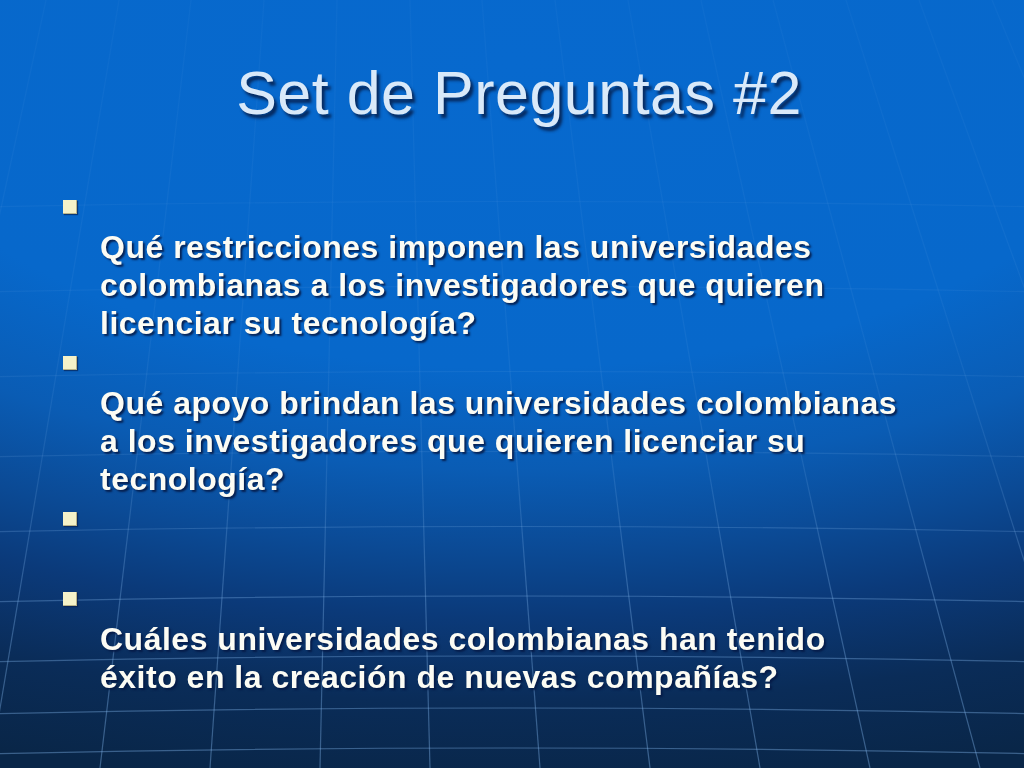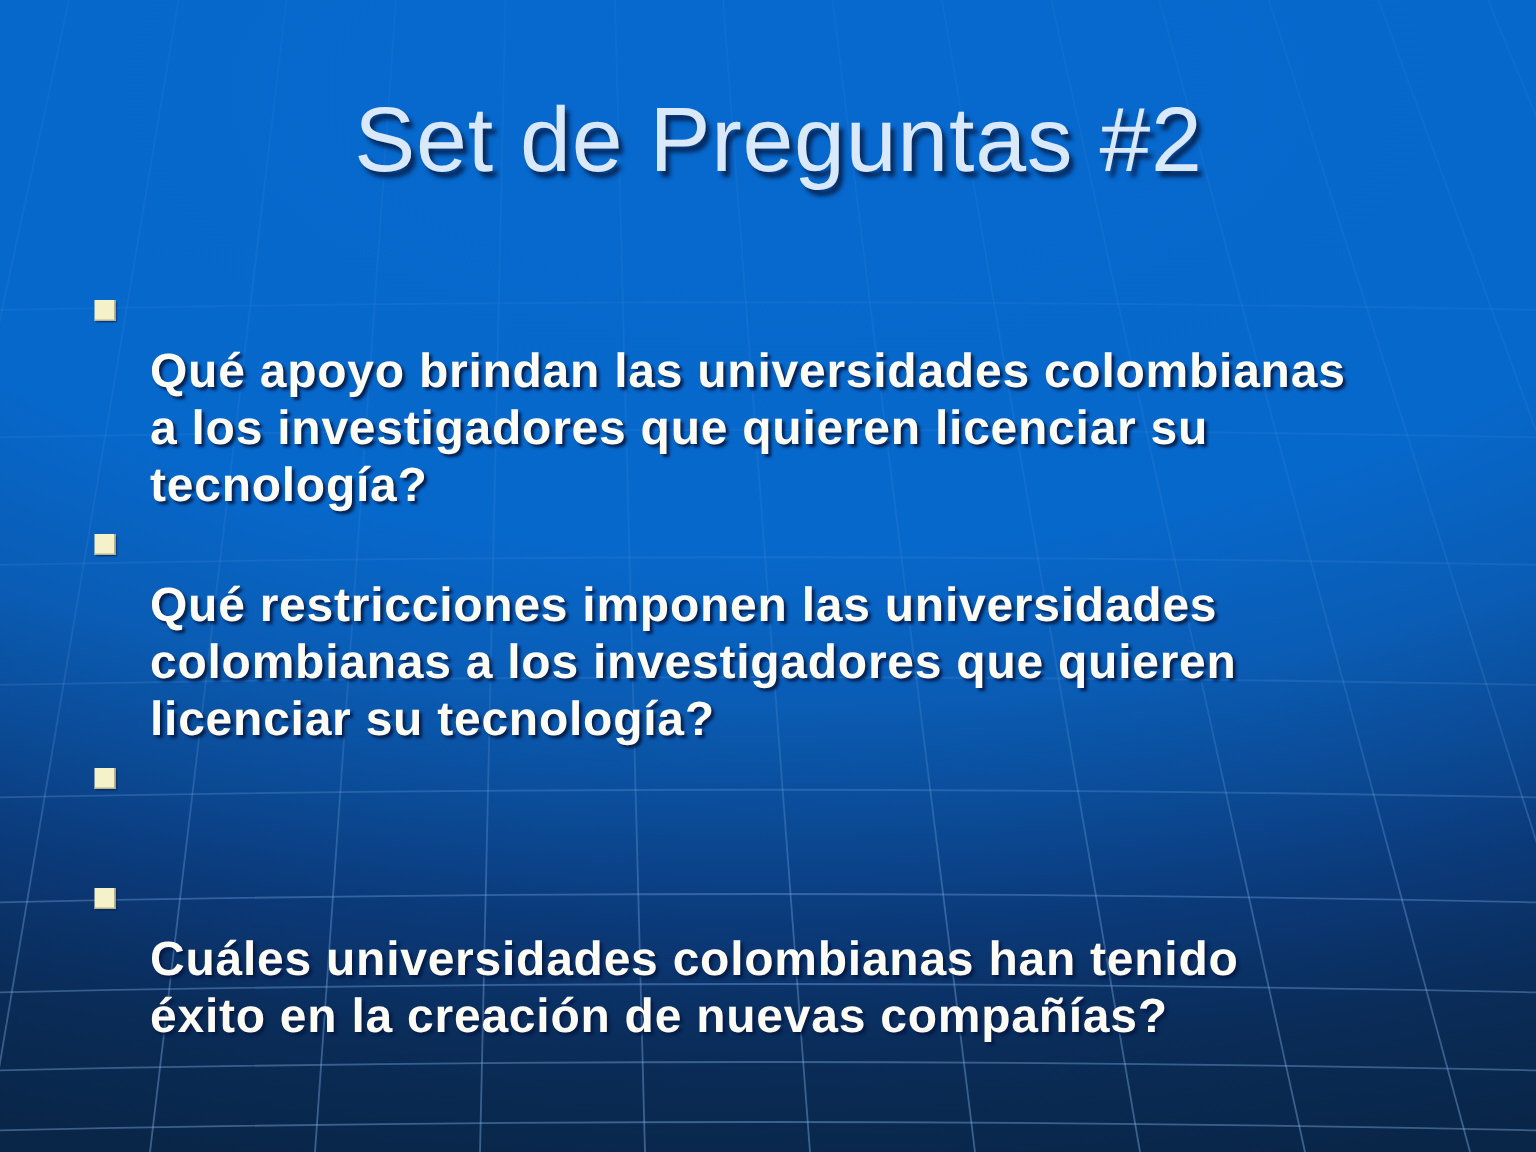--- a/index.html
+++ b/index.html
@@ -101,28 +101,28 @@
       <path d="M -20 662 Q 512 650 1044 662"></path>
       <path d="M -20 714 Q 512 702 1044 714"></path>
       <path d="M -20 754 Q 512 742 1044 754"></path>
     </g>
   </svg>
 
   <h1 class="slide-title">Set de Preguntas #2</h1>
 
   <ul class="bullets">
     <li>
+      <span class="bullet-square"></span><span>Qué restricciones imponen las universidades
+colombianas a los investigadores que quieren
+licenciar su tecnología?</span>
+    </li>
+    <li>
       <span class="bullet-square"></span><span>Qué apoyo brindan las universidades colombianas
 a los investigadores que quieren licenciar su
 tecnología?</span>
-    </li>
-    <li>
-      <span class="bullet-square"></span><span>Qué restricciones imponen las universidades
-colombianas a los investigadores que quieren
-licenciar su tecnología?</span>
     </li>
     <li>
       <span class="bullet-square"></span>
     </li>
     <li>
       <span class="bullet-square"></span><span>Cuáles universidades colombianas han tenido
 éxito en la creación de nuevas compañías?</span>
     </li>
   </ul>
 

